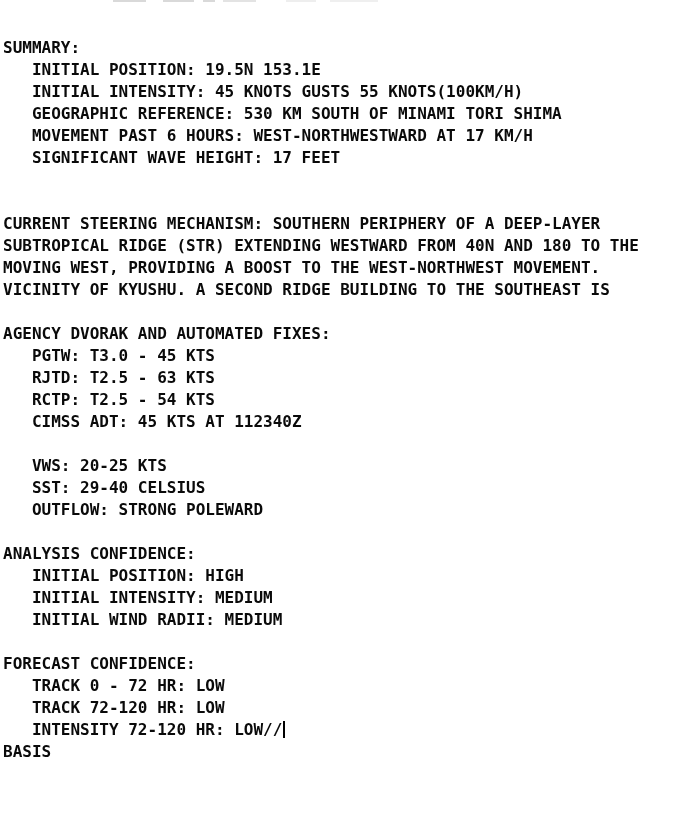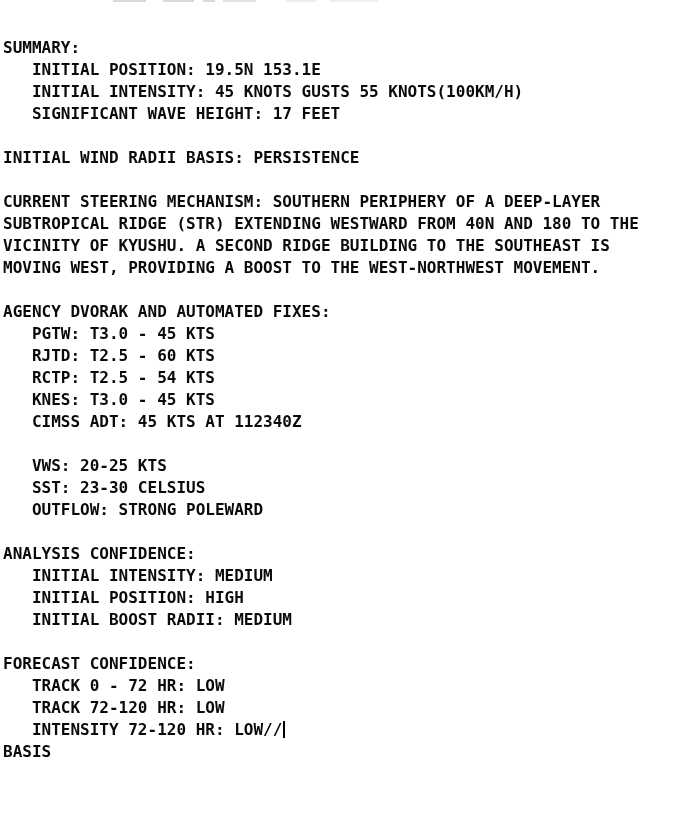--- a/index.html
+++ b/index.html
@@ -54,43 +54,43 @@
 <div class="artifact a2"></div>
 <div class="artifact a3"></div>
 <div class="artifact a4"></div>
 <div class="artifact a5"></div>
 <div class="artifact a6"></div>
 
 <div class="doc">
   <div class="ln">SUMMARY:</div>
   <div class="ln">   INITIAL POSITION: 19.5N 153.1E</div>
   <div class="ln">   INITIAL INTENSITY: 45 KNOTS GUSTS 55 KNOTS(100KM/H)</div>
+  <div class="ln">   GEOGRAPHIC REFERENCE: 530 KM SOUTH OF MINAMI TORI SHIMA</div>
+  <div class="ln">   MOVEMENT PAST 6 HOURS: WEST-NORTHWESTWARD AT 17 KM/H</div>
   <div class="ln">   SIGNIFICANT WAVE HEIGHT: 17 FEET</div>
   <div class="ln"></div>
-  <div class="ln">INITIAL WIND RADII BASIS: PERSISTENCE</div>
   <div class="ln"></div>
   <div class="ln">CURRENT STEERING MECHANISM: SOUTHERN PERIPHERY OF A DEEP-LAYER</div>
   <div class="ln">SUBTROPICAL RIDGE (STR) EXTENDING WESTWARD FROM 40N AND 180 TO THE</div>
+  <div class="ln">MOVING WEST, PROVIDING A BOOST TO THE WEST-NORTHWEST MOVEMENT.</div>
   <div class="ln">VICINITY OF KYUSHU. A SECOND RIDGE BUILDING TO THE SOUTHEAST IS</div>
-  <div class="ln">MOVING WEST, PROVIDING A BOOST TO THE WEST-NORTHWEST MOVEMENT.</div>
   <div class="ln"></div>
   <div class="ln">AGENCY DVORAK AND AUTOMATED FIXES:</div>
   <div class="ln">   PGTW: T3.0 - 45 KTS</div>
-  <div class="ln">   RJTD: T2.5 - 60 KTS</div>
+  <div class="ln">   RJTD: T2.5 - 63 KTS</div>
   <div class="ln">   RCTP: T2.5 - 54 KTS</div>
-  <div class="ln">   KNES: T3.0 - 45 KTS</div>
   <div class="ln">   CIMSS ADT: 45 KTS AT 112340Z</div>
   <div class="ln"></div>
   <div class="ln">   VWS: 20-25 KTS</div>
-  <div class="ln">   SST: 23-30 CELSIUS</div>
+  <div class="ln">   SST: 29-40 CELSIUS</div>
   <div class="ln">   OUTFLOW: STRONG POLEWARD</div>
   <div class="ln"></div>
   <div class="ln">ANALYSIS CONFIDENCE:</div>
+  <div class="ln">   INITIAL POSITION: HIGH</div>
   <div class="ln">   INITIAL INTENSITY: MEDIUM</div>
-  <div class="ln">   INITIAL POSITION: HIGH</div>
-  <div class="ln">   INITIAL BOOST RADII: MEDIUM</div>
+  <div class="ln">   INITIAL WIND RADII: MEDIUM</div>
   <div class="ln"></div>
   <div class="ln">FORECAST CONFIDENCE:</div>
   <div class="ln">   TRACK 0 - 72 HR: LOW</div>
   <div class="ln">   TRACK 72-120 HR: LOW</div>
   <div class="ln"><span>   INTENSITY 72-120 HR: LOW//</span><span class="caret"></span></div>
   <div class="ln">BASIS</div>
 </div>
 
 </body></html>

